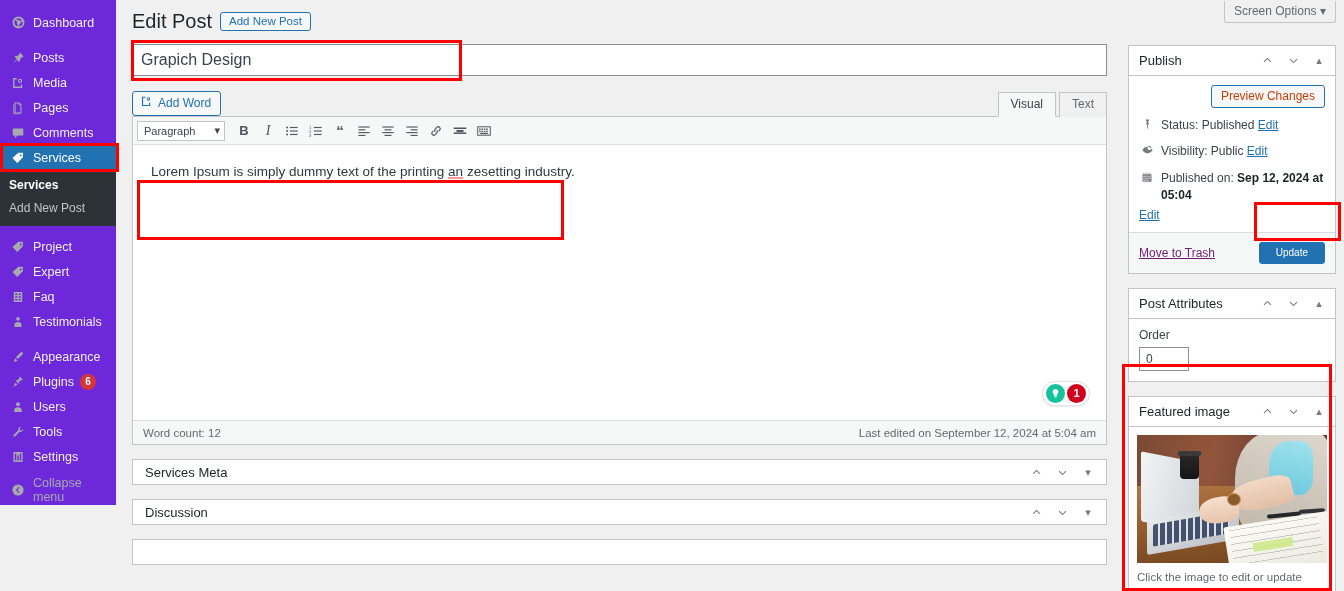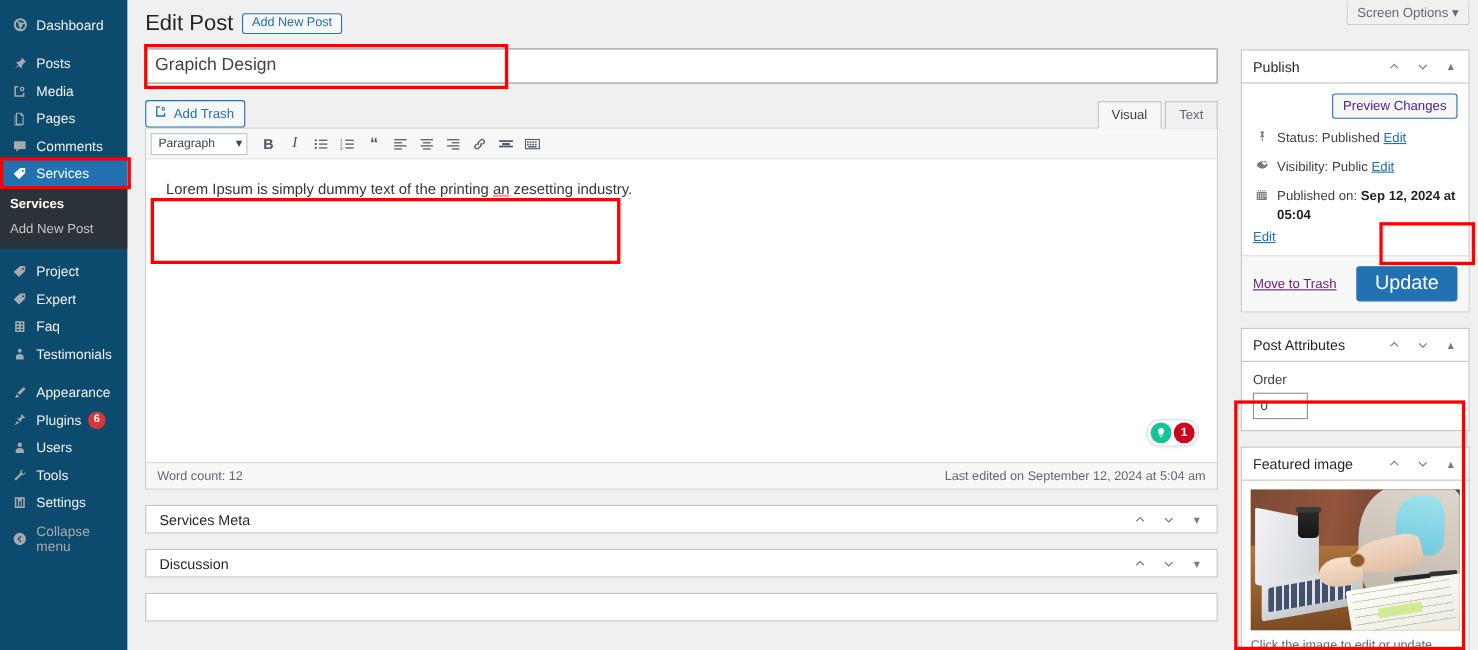--- a/index.html
+++ b/index.html
@@ -10,22 +10,22 @@
     background: #f0f0f1;
     font-family: "Liberation Sans", sans-serif;
     font-size: 13px;
     color: #3c434a;
   }
   .screen { position: relative; width: 1344px; height: 591px; }
 
   
   .sidebar {
     position: absolute; left: 0; top: 0;
-    width: 116px; height: 591px;
-    background: #0c4a6e;
+    width: 116px; height: 505px;
+    background: #6d28d9;
     color: #f0f0f1;
   }
   .menu-item {
     display: flex; align-items: center;
     height: 25px; padding-left: 9px;
     font-size: 12.5px; color: #f0f0f1;
     position: relative;
     cursor: pointer;
   }
   .menu-item .mi-icon {
@@ -213,41 +213,41 @@
   .panel { background: #fff; border: 1px solid #c3c4c7; margin-bottom: 14px; }
   .panel-header {
     display: flex; align-items: center; justify-content: space-between;
     height: 30px; padding: 0 8px 0 10px;
     border-bottom: 1px solid #c3c4c7;
     font-size: 13px; color: #1d2327;
   }
   .panel-body { padding: 9px 10px 10px 10px; }
   .preview-row { display: flex; justify-content: flex-end; }
   .preview-btn {
-    border: 1px solid #2271b1; color: #4c1d95; background: #f6f7f7;
+    border: 1px solid #2271b1; color: #c2410c; background: #f6f7f7;
     border-radius: 3px; padding: 3px 9px 4px 9px; font-size: 12px; cursor: pointer;
   }
   .pub-line {
     display: flex; align-items: flex-start; gap: 6px;
     font-size: 12px; color: #3c434a; margin-top: 9px;
     line-height: 1.45;
   }
   .pub-line .pl-icon { color: #787c82; flex: 0 0 16px; display:flex; align-items:center; justify-content:center; padding-top:1px;}
   .lnk { color: #2271b1; text-decoration: underline; cursor: pointer; }
   .pub-strong { font-weight: bold; color: #1d2327; }
   .panel-footer {
     border-top: 1px solid #dcdcde; background: #f6f7f7;
     display: flex; align-items: center; justify-content: space-between;
     padding: 9px 10px; position: relative;
   }
   .trash-link { color: #701a75; text-decoration: underline; font-size: 12px; cursor: pointer; }
   .update-btn {
     background: #2271b1; border: 1px solid #2271b1; color: #fff;
     border-radius: 3px; padding: 4px 16px 5px 16px;
-    font-size: 18px; cursor: pointer;
+    font-size: 10px; cursor: pointer;
   }
   .order-label { font-size: 12px; color: #3c434a; }
   .order-input {
     display: block; margin-top: 5px;
     width: 50px; height: 24px; padding: 2px 6px;
     border: 1px solid #8c8f94; background: #fff;
     font-size: 12px; color: #3c434a;
     font-family: "Liberation Sans", sans-serif;
   }
   .feat-body { padding: 8px; }
@@ -498,21 +498,21 @@
 
       <div class="editor-wrap">
 
         <div class="media-row">
           <div class="add-media-btn">
             <span>
               <svg width="13" height="13" viewBox="0 0 20 20" fill="#2271b1">
                   <path d="M13 3.5a2.6 2.6 0 11-2.6 2.6A2.6 2.6 0 0113 3.5zm0 1.4a1.2 1.2 0 101.2 1.2A1.2 1.2 0 0013 4.9zM3 2.5h5.5v1.8H4.8v10.9h9.1v-3.3h1.8v5.1H3z"></path>
                 </svg>
             </span>
-            <span>Add Trash</span>
+            <span>Add Word</span>
           </div>
           <div class="tabs">
             <div class="ed-tab active">Visual</div>
             <div class="ed-tab">Text</div>
           </div>
         </div>
 
         <div class="editor-box">
 
           <div class="mce-toolbar">

